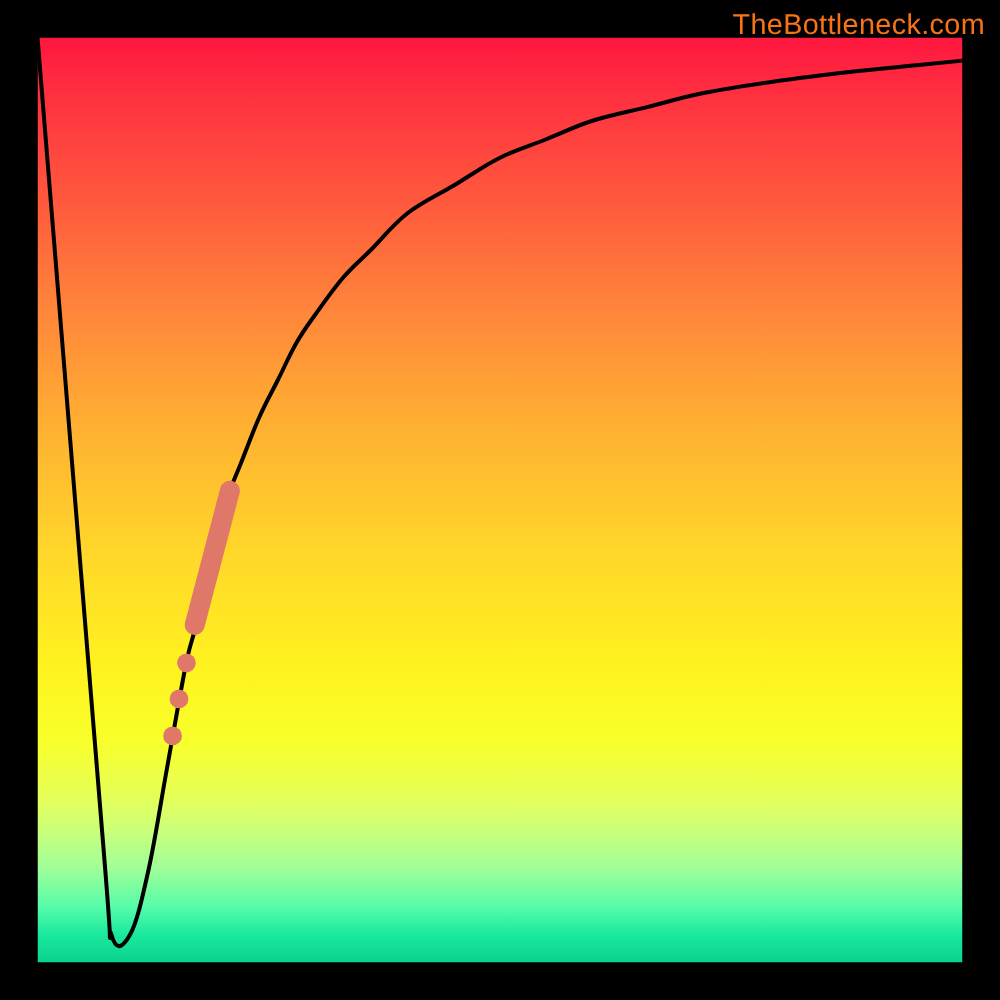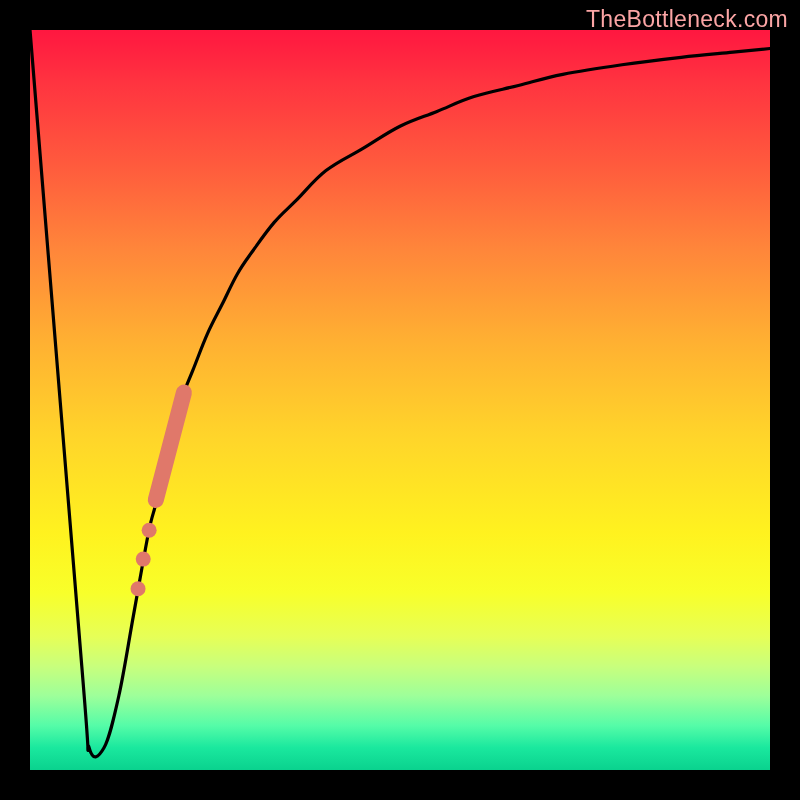--- a/index.html
+++ b/index.html
@@ -44,21 +44,21 @@
       #9dff9a 90%,
       #55fca8 94%,
       #1ae89e 97%,
       #0ad28e 100%
     );
   }
   .watermark {
     position: absolute;
     top: 6px;
     right: 12px;
-    color: #fca5a5;
+    color: #f97316;
     font-size: 23px;
     letter-spacing: 0.3px;
     font-weight: 500;
     user-select: none;
   }
   svg.plot {
     position: absolute;
     left: 30px;
     top: 30px;
     width: 740px;

